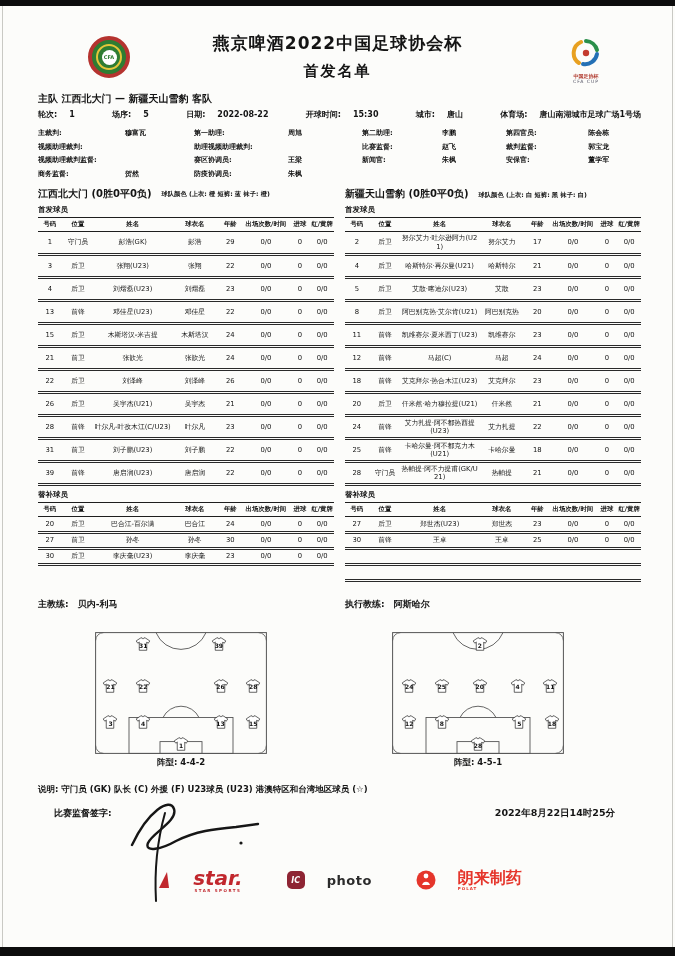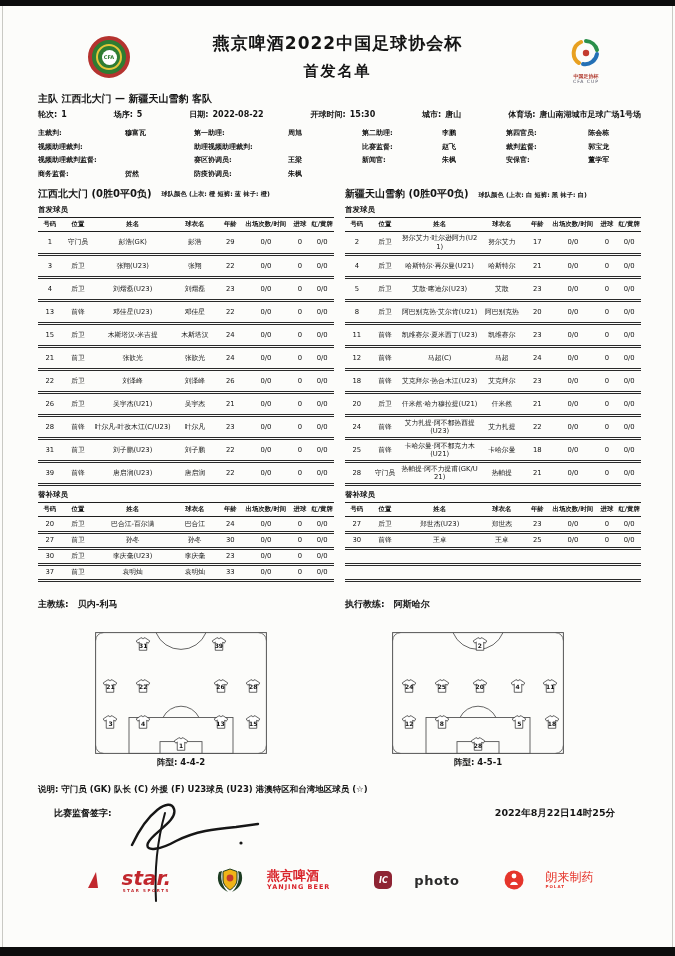--- a/index.html
+++ b/index.html
@@ -22,21 +22,21 @@
          font-size:17px;font-weight:bold;letter-spacing:1px;}
   .subtitle{position:absolute;top:62px;left:100px;right:100px;text-align:center;
          font-size:15px;font-weight:bold;letter-spacing:2px;}
   .cuplogo{position:absolute;right:66px;top:38px;width:46px;text-align:center;}
   .cuplogo .l1{font-size:5px;color:#b03a2e;font-weight:bold;margin-top:1px;}
   .cuplogo .l2{font-size:4.5px;color:#556;letter-spacing:1px;}
 
   .matchup{position:absolute;left:38px;top:92px;font-size:10px;font-weight:bold;}
   .inforow{position:absolute;left:38px;right:34px;top:109px;display:flex;
            justify-content:space-between;font-size:8px;font-weight:bold;}
-  .inforow .lbl{margin-right:4px;}
+  .inforow .lbl{margin-right:12px;}
 
   .officials{position:absolute;left:38px;right:34px;top:127px;display:grid;
              grid-template-columns:150px 162px 138px 142px;column-gap:6px;}
   .off-row{display:flex;height:13.5px;font-size:7px;font-weight:bold;line-height:13.5px;}
   .off-label{width:58%;}
   .off-value{width:42%;}
 
   .teamhead{position:absolute;top:187px;display:flex;align-items:baseline;}
   .teamhead.home{left:38px;width:296px;align-items:center;}
   .teamhead.away{left:345px;width:296px;}
@@ -84,21 +84,21 @@
   .sponsors{position:absolute;left:38px;right:34px;top:850px;height:60px;display:flex;
             align-items:center;justify-content:center;gap:44px;}
   .sponsor{display:flex;align-items:center;gap:22px;}
   .star-word{font-size:20px;font-weight:900;font-style:italic;color:#c1272d;line-height:1;}
   .star-sub{font-size:4px;font-weight:bold;color:#c1272d;letter-spacing:1.5px;text-align:center;}
   .yj-cn{font-size:13px;font-weight:bold;color:#d9242b;line-height:1.1;}
   .yj-en{font-size:6.5px;font-weight:bold;color:#d9242b;letter-spacing:1px;}
   .ic-badge{width:18px;height:18px;border-radius:5px;background:#8e2433;color:#fff;
             font-size:8px;font-weight:bold;font-style:italic;display:flex;align-items:center;justify-content:center;}
   .ic-word{font-size:13px;font-weight:600;color:#2b2b2b;letter-spacing:0.5px;}
-  .polat-cn{font-size:12px;font-weight:normal;color:#e5352b;line-height:1.1;}
+  .polat-cn{font-size:16px;font-weight:bold;color:#e5352b;line-height:1.1;}
   .polat-sub{font-size:4px;font-weight:bold;color:#e5352b;letter-spacing:1px;}
 </style>
 </head>
 <body>
 
 <div class="page">
   <div class="edge top"></div>
   <div class="sideline" style="left:2px;"></div>
   <div class="sideline" style="right:2px;"></div>
 
@@ -395,30 +395,20 @@
             <td>0/0</td>
             <td>0</td>
             <td>0/0</td>
           </tr>
           <tr class="prow">
             <td>30</td>
             <td>后卫</td>
             <td>李庆毫(U23)</td>
             <td>李庆毫</td>
             <td>23</td>
-            <td>0/0</td>
-            <td>0</td>
-            <td>0/0</td>
-          </tr>
-          <tr class="prow">
-            <td>37</td>
-            <td>前卫</td>
-            <td>袁明灿</td>
-            <td>袁明灿</td>
-            <td>33</td>
             <td>0/0</td>
             <td>0</td>
             <td>0/0</td>
           </tr>
         </tbody>
     </table>
   </div>
 
   <div class="col away">
     <div class="seclabel">首发球员</div>
@@ -818,32 +808,20 @@
     <div class="sponsor">
       <svg width="14" height="20" viewBox="0 0 14 20">
         <path d="M2 18 L10 2 L12 18 Z" fill="#c1272d"></path>
       </svg>
       <div>
         <div class="star-word">star.</div>
         <div class="star-sub">STAR SPORTS</div>
       </div>
     </div>
     <div class="sponsor">
-      <svg width="30" height="28" viewBox="0 0 30 28">
-        <path d="M4 6 C1 14, 4 22, 13 26 C7 20, 5 12, 7 5 Z" fill="#1d3d22"></path>
-        <path d="M26 6 C29 14, 26 22, 17 26 C23 20, 25 12, 23 5 Z" fill="#1d3d22"></path>
-        <path d="M15 3 L22 5.5 L22 14 C22 20 15 24 15 24 C15 24 8 20 8 14 L8 5.5 Z" fill="#f0b418" stroke="#1d3d22" stroke-width="1"></path>
-        <circle cx="15" cy="12" r="3.4" fill="#c43b2e"></circle>
-      </svg>
-      <div>
-        <div class="yj-cn">燕京啤酒</div>
-        <div class="yj-en">YANJING BEER</div>
-      </div>
-    </div>
-    <div class="sponsor">
       <div class="ic-badge">IC</div>
       <div class="ic-word">photo</div>
     </div>
     <div class="sponsor">
       <svg width="20" height="20" viewBox="0 0 20 20">
         <circle cx="10" cy="10" r="9.5" fill="#e5352b"></circle>
         <circle cx="10" cy="6" r="2.4" fill="#fff"></circle>
         <path d="M6 15 C7 10.5, 13 10.5, 14 15 Z" fill="#fff"></path>
       </svg>
       <div>

